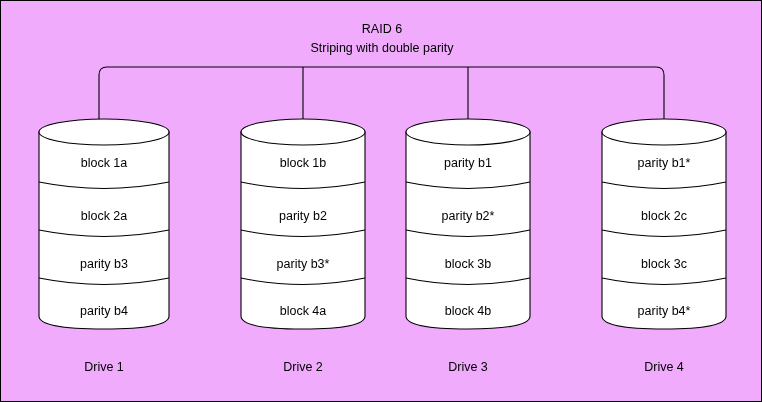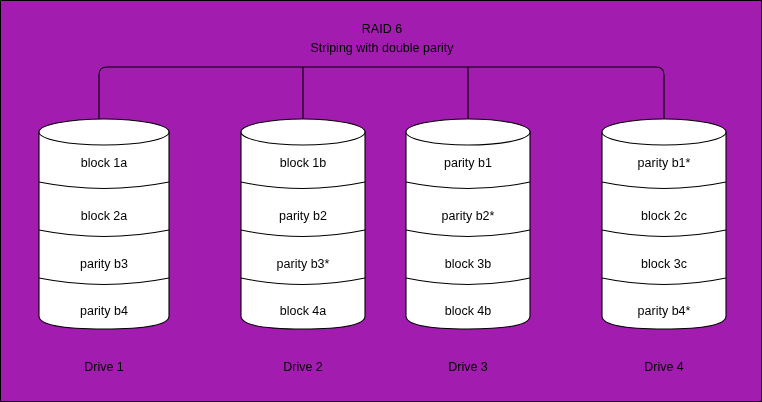--- a/index.html
+++ b/index.html
@@ -7,21 +7,21 @@
     padding: 0;
     background: #ffffff;
   }
   body {
     font-family: "Liberation Sans", sans-serif;
   }
   #canvas {
     position: relative;
     width: 762px;
     height: 402px;
-    background: #a21caf;
+    background: #f0abfc;
     box-sizing: border-box;
     border: 1px solid #000000;
     overflow: hidden;
   }
   #diagram-svg {
     position: absolute;
     left: 0;
     top: 0;
     width: 762px;
     height: 402px;

